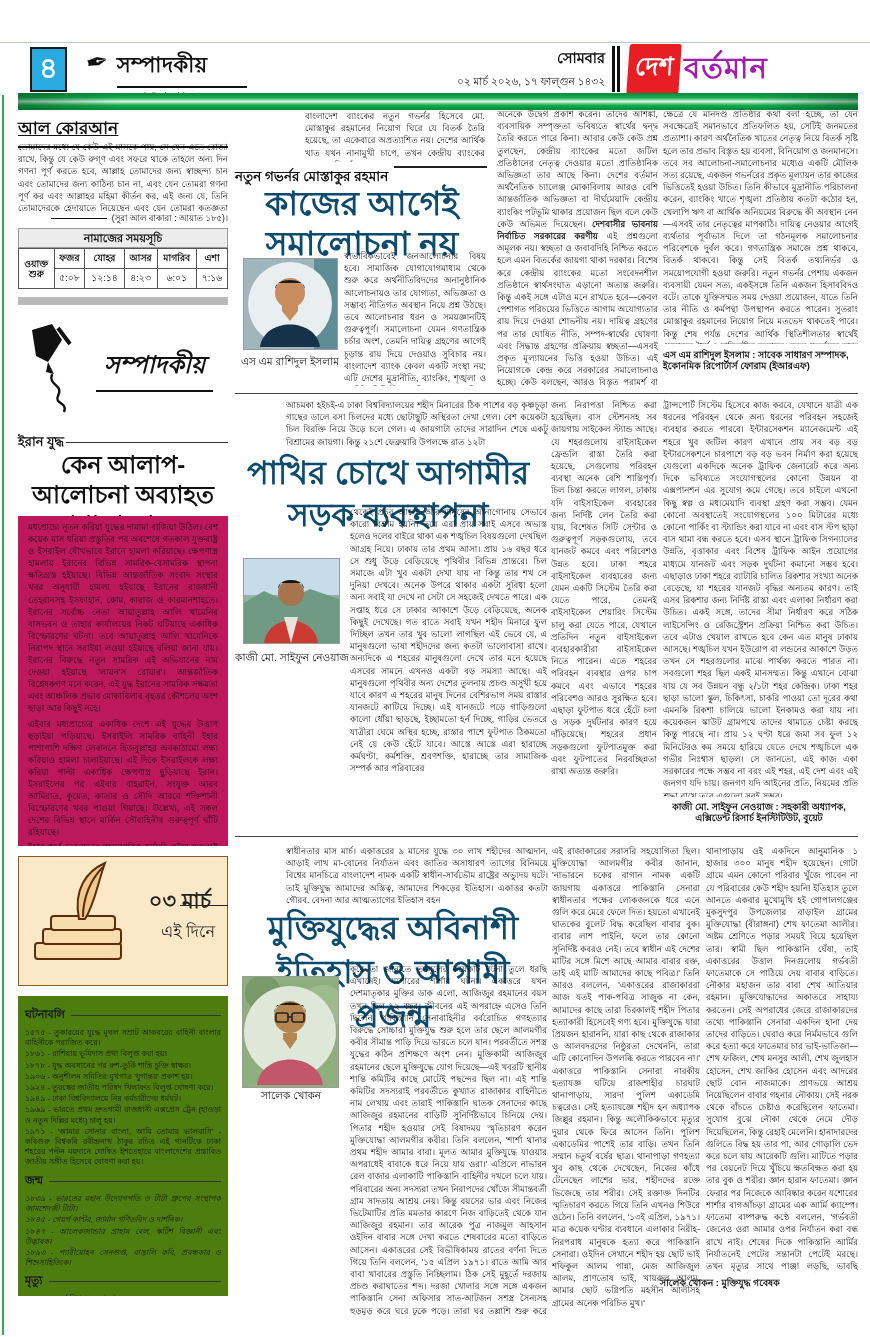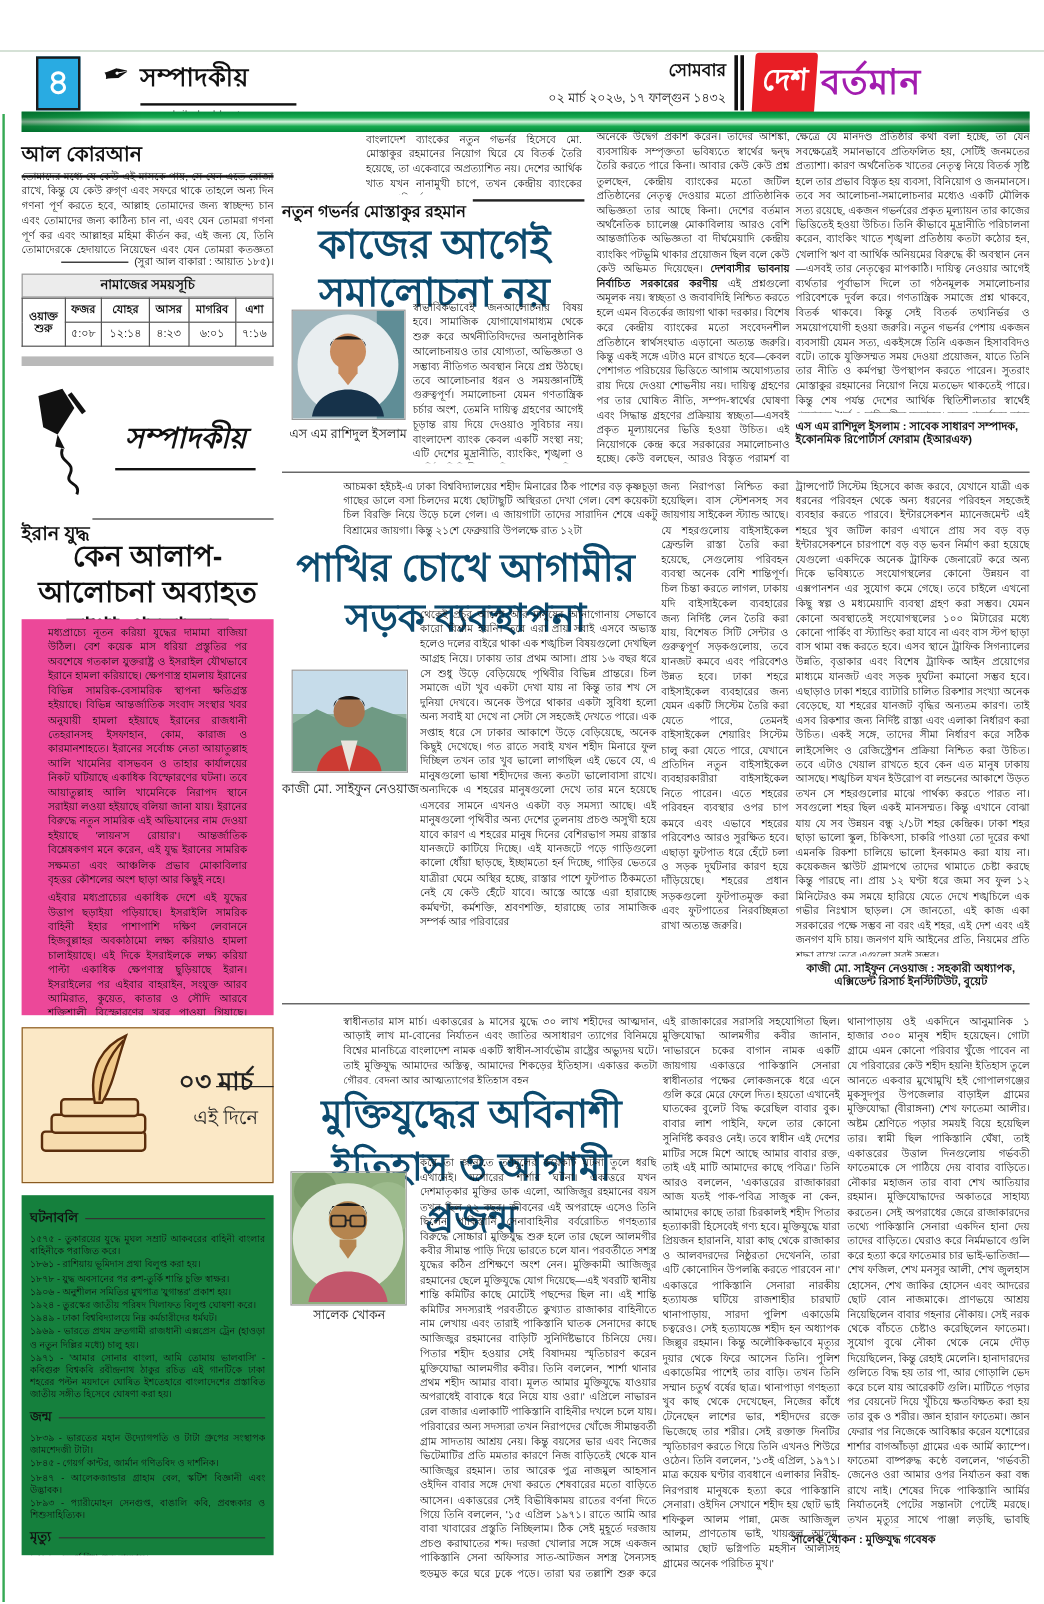--- a/index.html
+++ b/index.html
@@ -34,59 +34,59 @@
       linear-gradient(90deg, rgba(0,70,25,.45), rgba(0,0,0,0) 12%, rgba(0,0,0,0) 88%, rgba(0,70,25,.45)),
       linear-gradient(180deg,#018c3c 0%,#17ab50 28%,#d6f3de 50%,#17ab50 72%,#018c3c 100%);
   }
 
   
   .col { position:absolute; font-size:8.6px; line-height:12.2px; text-align:justify; overflow:hidden; color:#151515; }
   .sig { font-weight:bold; font-size:9.3px; line-height:11px; }
   .hrule { position:absolute; height:1px; background:#444; }
 
   
-  .sb { position:absolute; left:18px; width:210px; }
+  .sb { position:absolute; left:18px; width:210px;text-decoration:underline; }
   .quran-title { top:115px; font-size:17px; font-weight:bold; border-bottom:2px solid #111; padding-bottom:3px; }
   .quran-text { left:18px; top:141px; width:210px; height:70px; }
   .quran-src { position:absolute; left:18px; top:212px; width:210px; font-size:8.6px; text-align:right; }
   .quran-src .dash { display:inline-block; width:56px; height:1px; background:#111; vertical-align:middle; margin-right:5px;}
 
   .pt-title { position:absolute; left:18px; top:186px; width:210px; height:20px; background:#ececec;
               border:1px solid #9a9a9a; font-size:11px; font-weight:bold; text-align:center; line-height:18px; }
   .pt-title { top:228px; }
   table.pt { position:absolute; left:18px; top:248px; width:210px; border-collapse:collapse; background:#fff; }
   table.pt td, table.pt th { border:1px solid #555; font-size:9.3px; text-align:center; padding:2px 0; }
   table.pt th { font-weight:bold; }
   .pt-first { font-size:8.3px; font-weight:bold; line-height:10px; }
   .grey-bar { position:absolute; left:18px; top:297px; width:210px; height:8px; background:#b9b9b9; }
 
   .edbox { position:absolute; left:18px; top:315px; width:210px; height:108px; background:#fff; display:flex; align-items:center; }
   .edbox .scr { font-family:"Liberation Serif","DejaVu Serif",serif; font-style:italic; font-weight:bold;
                 font-size:24px; border-bottom:2px solid #111; padding:0 8px 4px 8px; }
 
-  .ir-kicker { position:absolute; left:18px; top:432px; width:210px; display:flex; align-items:flex-start; gap:2px;
-               font-size:16px; font-weight:bold; }
+  .ir-kicker { position:absolute; left:18px; top:432px; width:210px; display:flex; align-items:center; gap:2px;
+               font-size:13px; font-weight:bold; }
   .ir-kicker .krule { flex:1; height:1px; background:#333; }
   .ir-head { position:absolute; left:18px; top:450px; width:210px; font-size:24px; line-height:30px;
              font-weight:bold; text-align:center; }
-  .ir-body { position:absolute; left:18px; top:516px; width:210px; height:330px; background:#ec4899; padding:5px 22px;
+  .ir-body { position:absolute; left:18px; top:516px; width:210px; height:330px; background:#be185d; padding:5px 10px;
              font-size:8.6px; line-height:12.1px; text-align:justify; overflow:hidden; }
   .ir-body p { margin-bottom:3px; }
 
   .day-box { position:absolute; left:18px; top:856px; width:210px; height:130px; background:#fbe8c6;
              border:1px solid #8a5a20; overflow:hidden; }
   .day-box .d1 { position:absolute; right:16px; top:28px; font-size:21px; font-weight:bold; color:#222; }
   .day-box .d2 { position:absolute; right:12px; top:62px; font-size:16px; color:#222; }
   .day-rule { position:absolute; left:180px; top:905px; width:48px; height:1px; background:#222; }
 
-  .hist { position:absolute; left:18px; top:996px; width:210px; height:300px; background:#15803d; padding:6px 7px; overflow:hidden; }
+  .hist { position:absolute; left:18px; top:996px; width:210px; height:300px; background:#4d7c0f; padding:6px 7px; overflow:hidden; }
   .hist h4 { font-size:11px; font-weight:bold; display:flex; align-items:center; gap:6px; margin:4px 0 3px 0; }
   .hist h4 .krule { flex:1; height:1px; background:#333; }
   .hist .lst { font-size:7.8px; line-height:10.2px; text-align:justify; overflow:hidden; }
-  .lst-events { height:140px; } .lst-births { height:74px; } .lst-deaths { height:52px; }
+  .lst-events { height:140px; } .lst-births { height:74px;font-style:italic; } .lst-deaths { height:52px; }
   .hist .li { margin-bottom:1px; }
 
   
   .kicker { position:absolute; display:flex; gap:6px; font-size:13.5px; font-weight:bold; }
   .kicker .krule { flex:1; height:1.5px; background:#222; }
   .headline { position:absolute; font-weight:bold; text-align:center; color:#0c4a6e; }
   .photo { position:absolute; border:1px solid #9a9a9a; overflow:hidden; }
   .byline { position:absolute; font-size:10.5px; text-align:center; }
 
   

